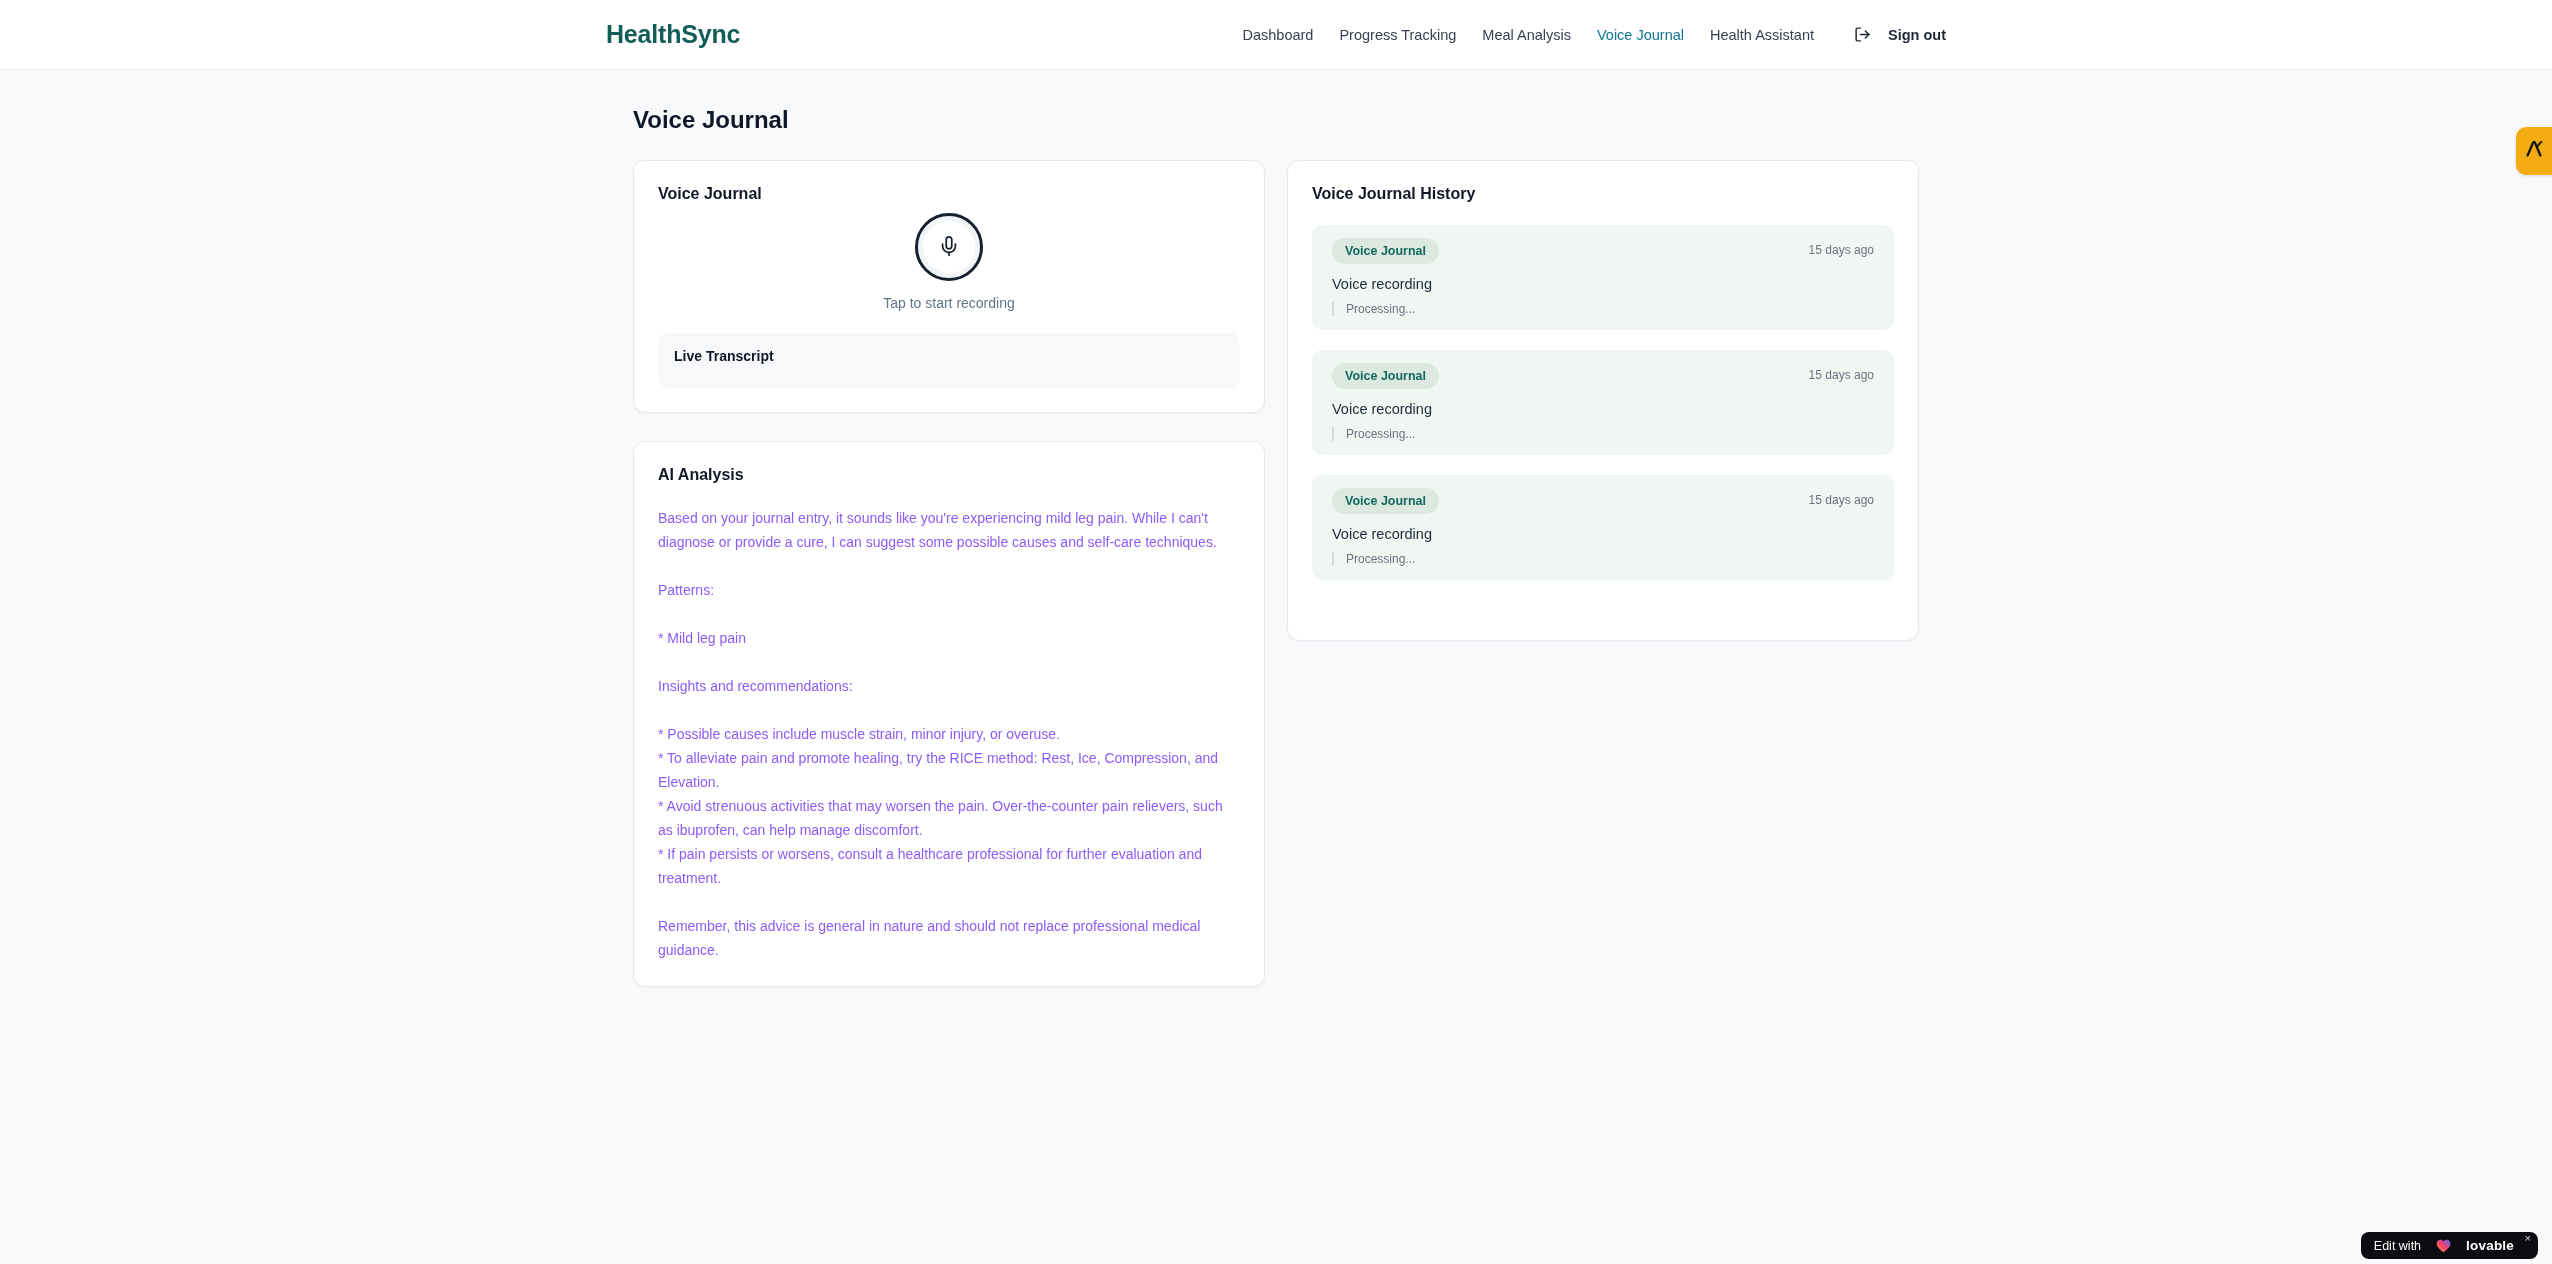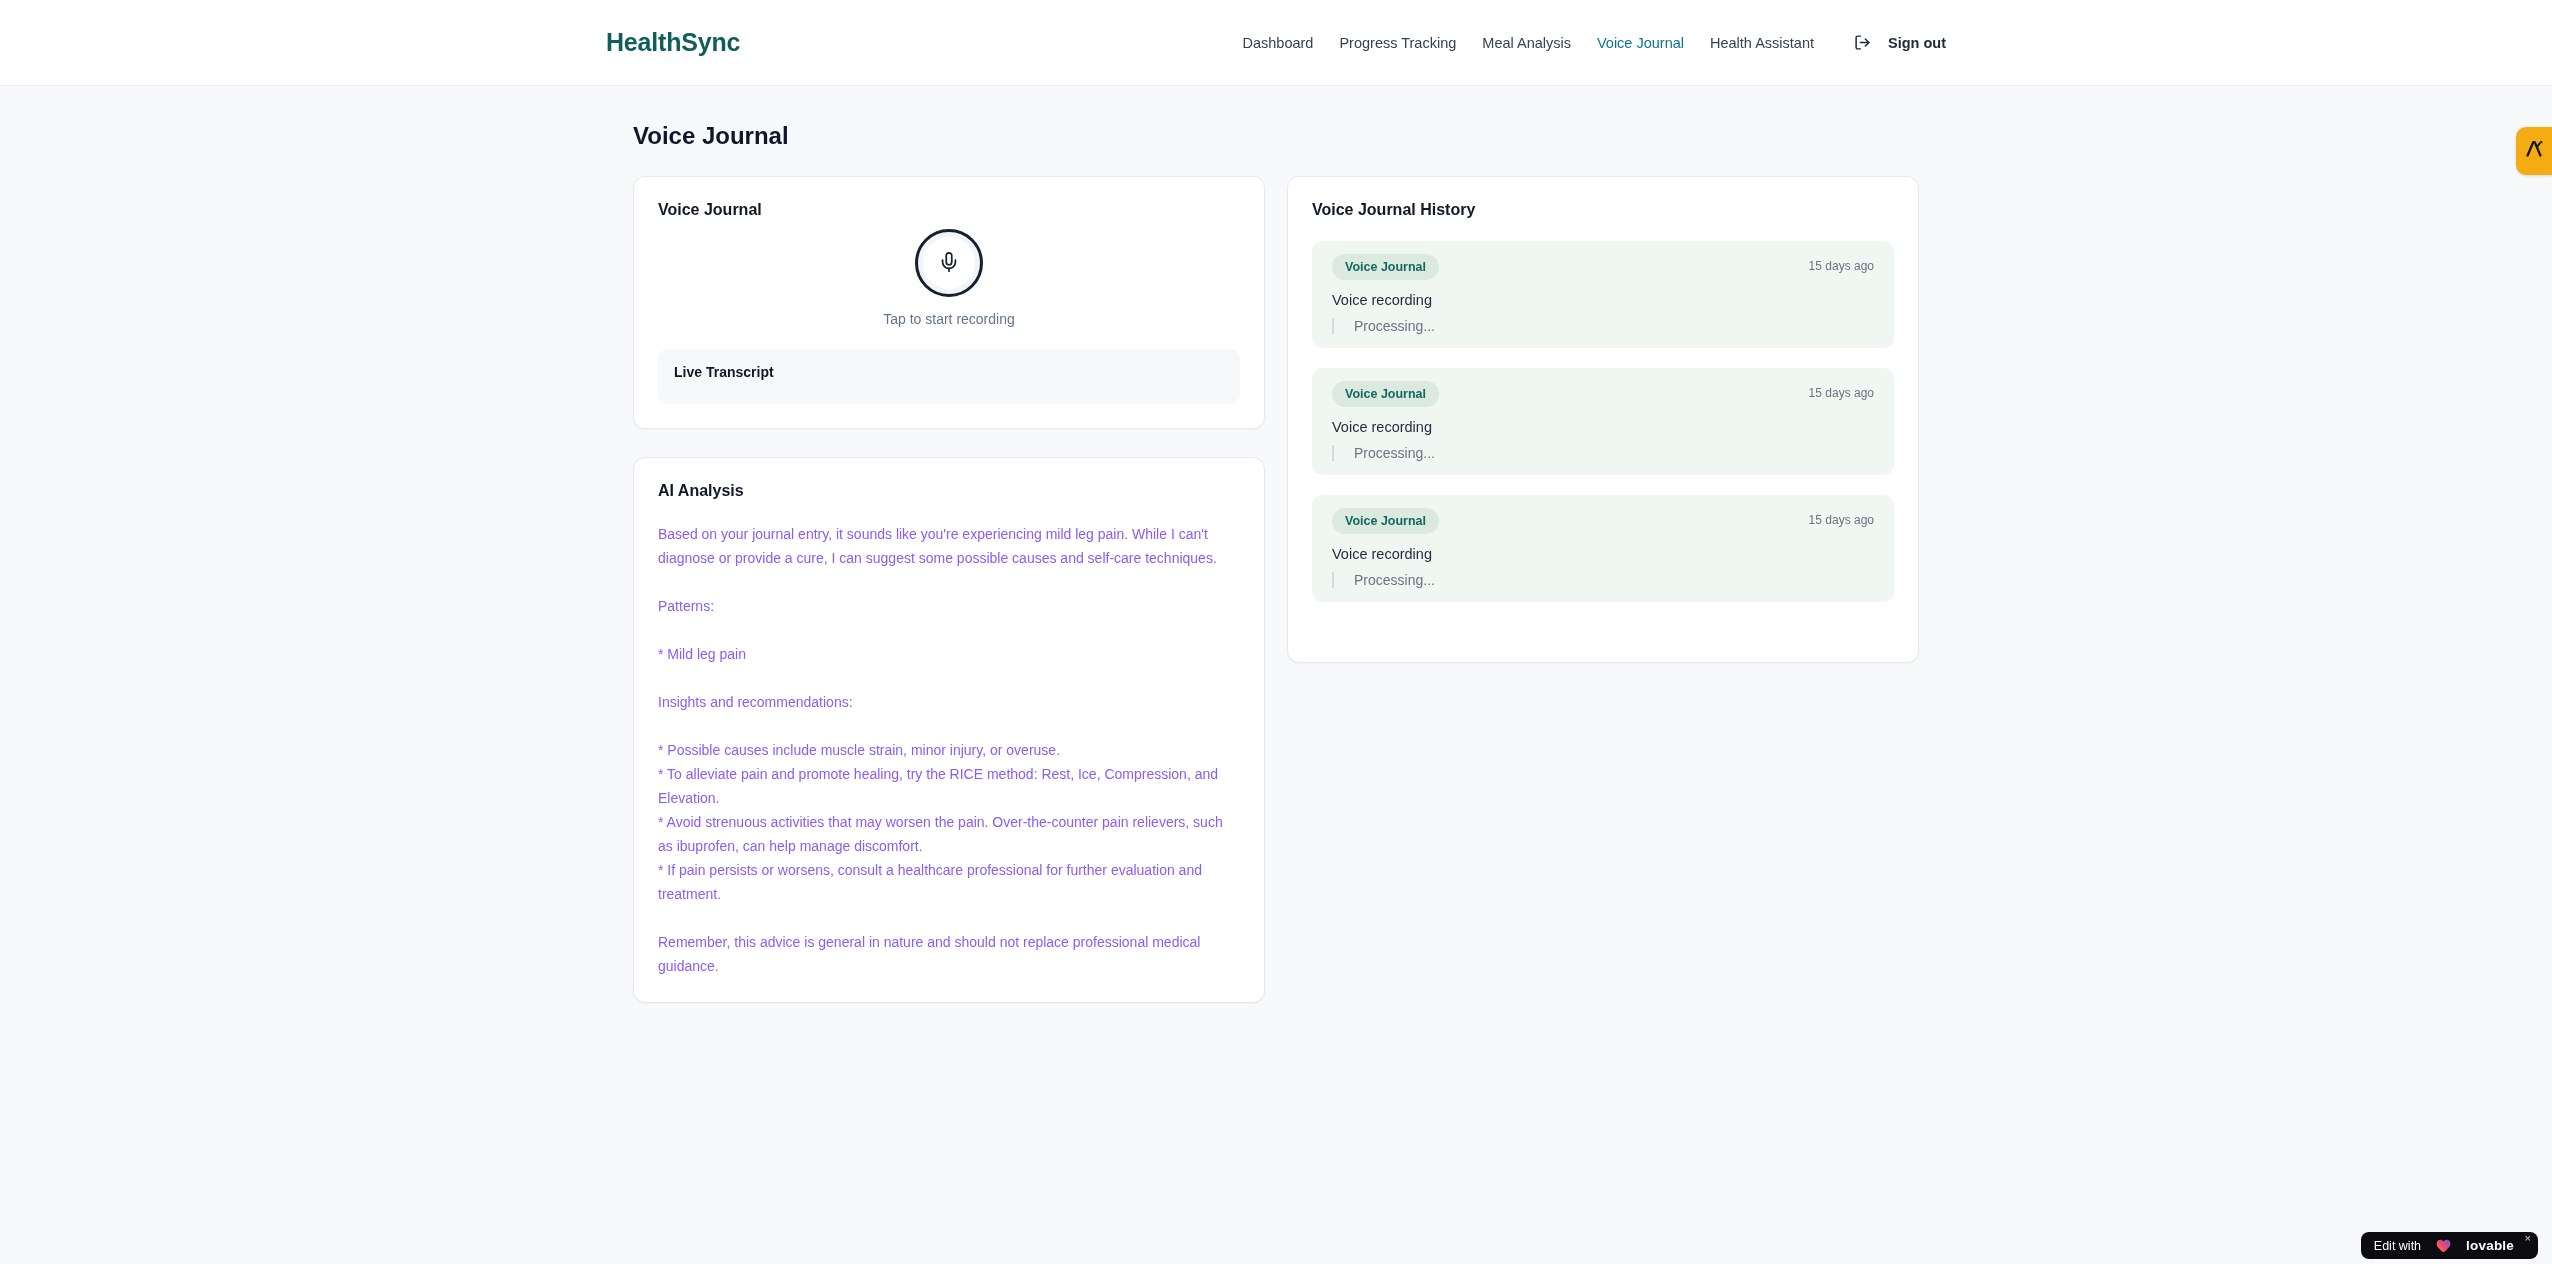--- a/index.html
+++ b/index.html
@@ -7,21 +7,21 @@
   body {
     font-family: "Liberation Sans", sans-serif;
     background: #f8f9fb;
     color: #0f172a;
     position: relative;
   }
 
   
   .header {
     background: #ffffff;
-    height: 86px;
+    height: 70px;
     border-bottom: 1px solid #e8eaee;
   }
   .header-inner {
     max-width: 1340px;
     margin: 0 auto;
     height: 100%;
     display: flex;
     align-items: center;
     justify-content: space-between;
   }
@@ -152,22 +152,22 @@
     padding-top: 5px;
   }
   .entry-summary {
     margin-top: 12px;
     font-size: 14.5px;
     color: #1f2937;
   }
   .entry-status {
     margin-top: 10px;
     border-left: 2px solid #d6dade;
-    padding-left: 20px;
-    font-size: 14px;
+    padding-left: 12px;
+    font-size: 12px;
     color: #6b7280;
   }
 
   
   .side-tab {
     position: fixed;
     top: 127px;
     right: 0;
     width: 36px;
     height: 48px;

